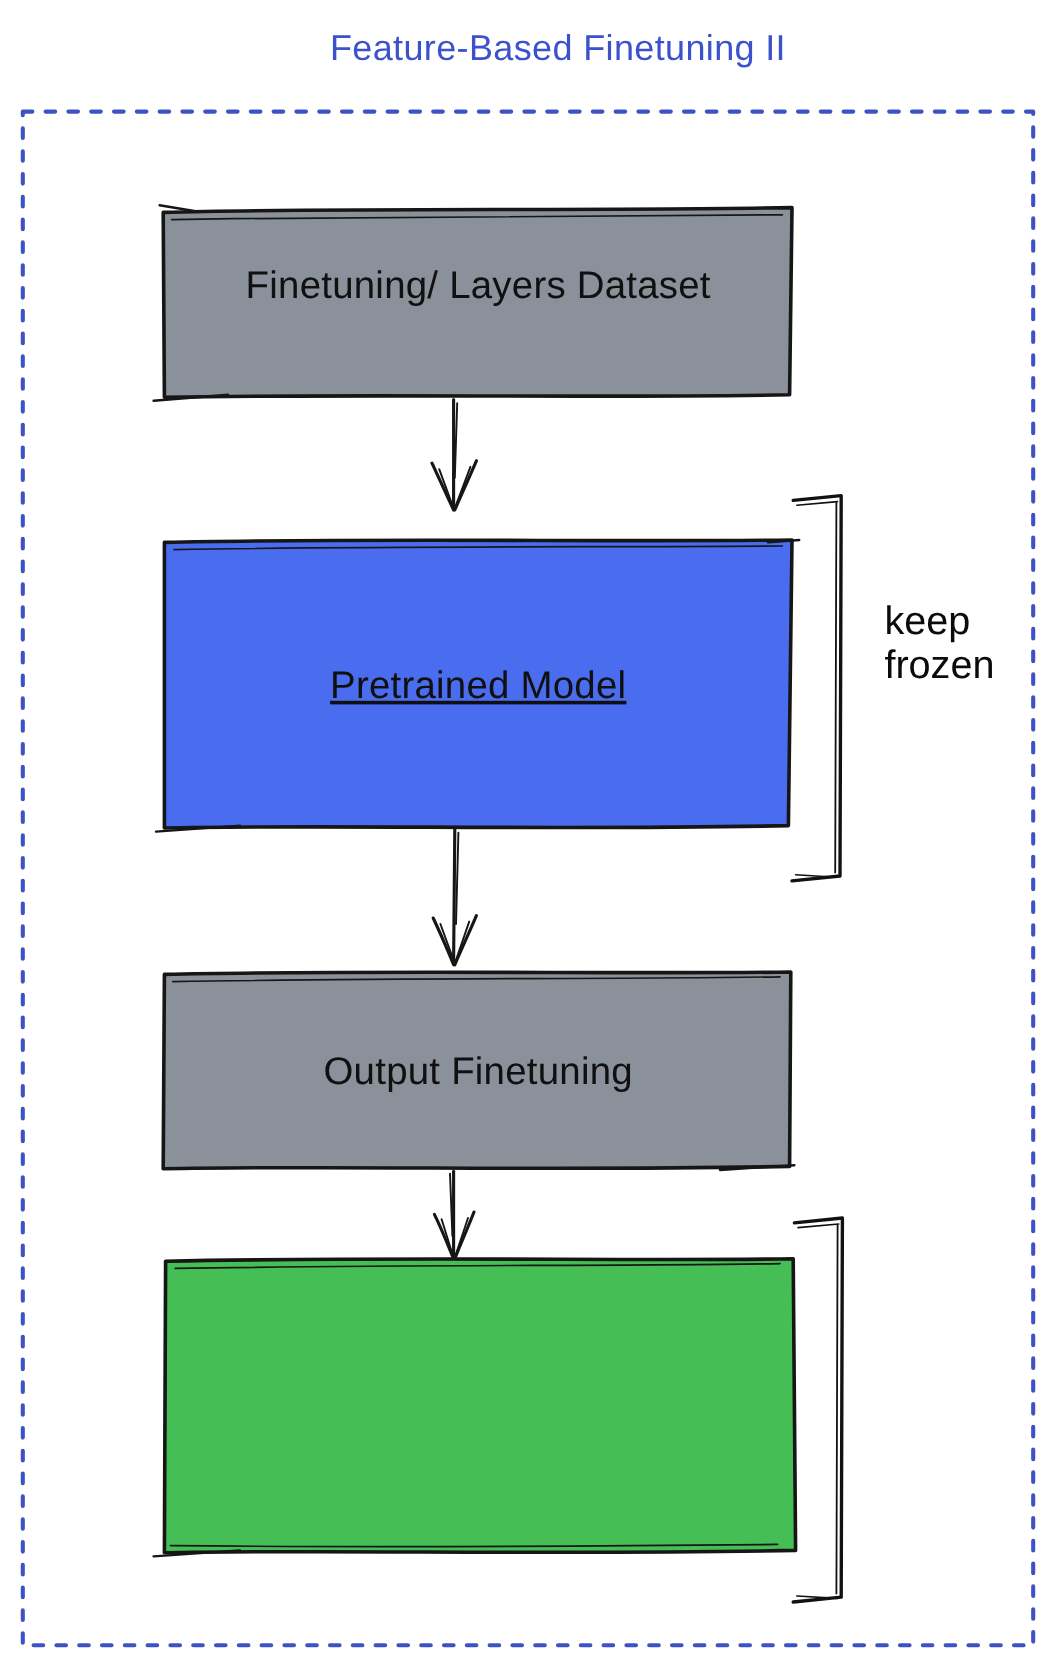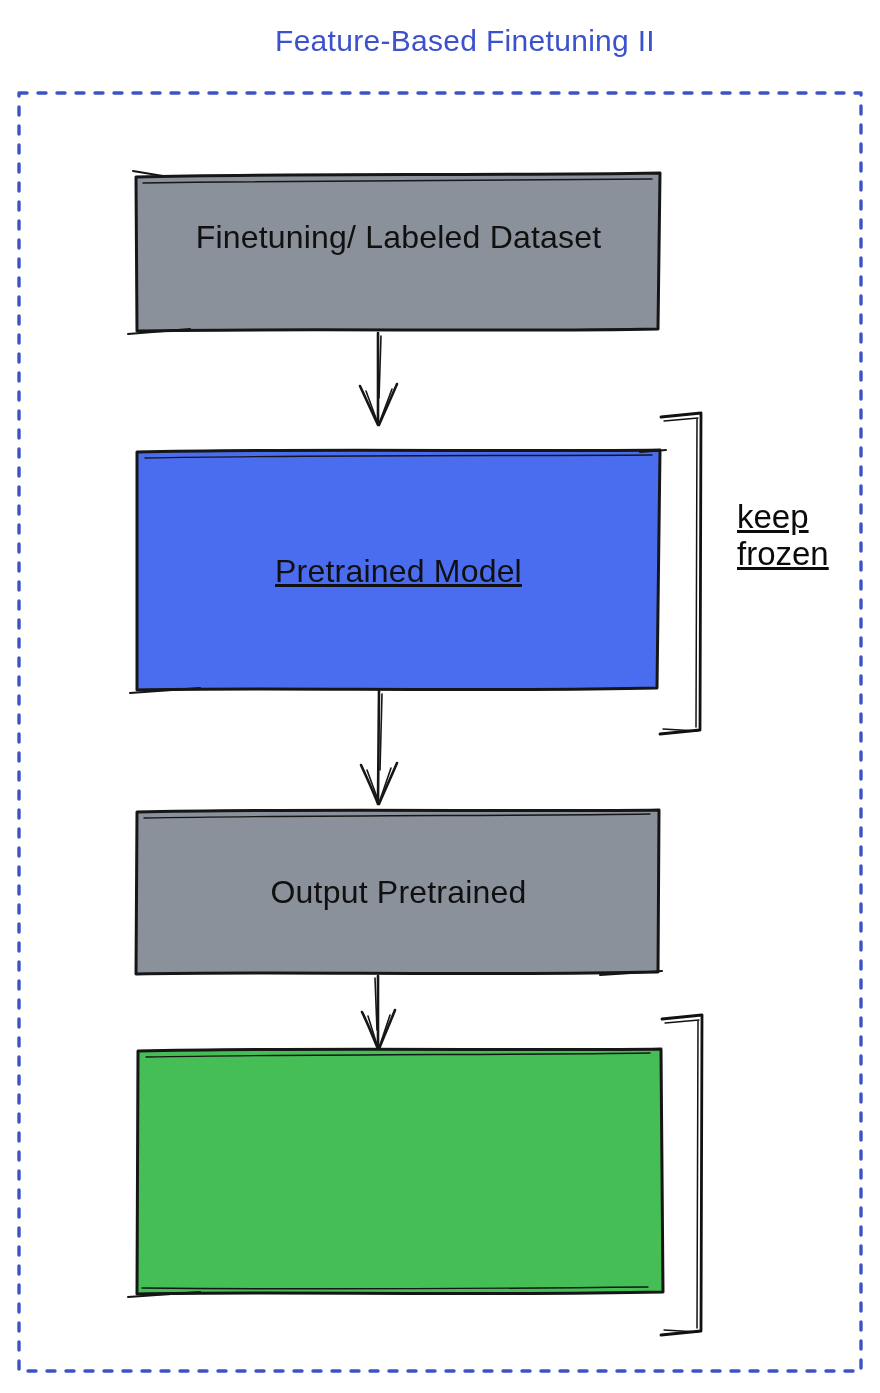--- a/index.html
+++ b/index.html
@@ -49,21 +49,21 @@
   .box-label.dataset   { left: 137px; top: 176px; width: 523px; height: 153px; padding-bottom: 30px; }
   .box-label.pretrained{ left: 137px; top: 452px; width: 523px; height: 238px; text-decoration: underline; }
   .box-label.embeddings{ left: 137px; top: 812px; width: 523px; height: 161px; }
   .box-label.tasklayers{ left: 137px; top: 1052px; width: 523px; height: 241px; padding-bottom: 12px; }
   .side-label {
     position: absolute;
     font-size: 33px;
     line-height: 37px;
     color: #0b0b0b;
   }
-  .side-label.keep-frozen  { left: 737px; top: 498px;  width: 122px; text-decoration: underline; }
+  .side-label.keep-frozen  { left: 737px; top: 498px;  width: 122px; }
   .side-label.train-update { left: 737px; top: 1098px; width: 136px; }
 </style>
 </head>
 <body>
 
 <div class="canvas">
 
   <svg class="diagram-svg" viewBox="0 0 880 1393" fill="none" stroke-linecap="round" stroke-linejoin="round">
 
     <rect x="19" y="93" width="842" height="1278" stroke-width="3.4" stroke-dasharray="8 11" stroke="#3D53C5"></rect>
@@ -132,23 +132,23 @@
     <g stroke="#111111">
       <path d="M662,1019 L702,1015 L701,1331 L661,1335" stroke-width="2.8"></path>
       <path d="M698,1021 L697,1328" stroke-width="1.5"></path>
       <path d="M665,1023 L699,1020" stroke-width="1.3"></path>
       <path d="M664,1330 L698,1332" stroke-width="1.3"></path>
     </g>
   </svg>
 
   <div class="title">Feature-Based Finetuning II</div>
 
-  <div class="box-label dataset">Finetuning/ Labeled Dataset</div>
+  <div class="box-label dataset">Finetuning/ Layers Dataset</div>
 
   <div class="box-label pretrained">Pretrained Model</div>
 
-  <div class="box-label embeddings">Output Pretrained</div>
+  <div class="box-label embeddings">Output Finetuning</div>
 
 
   <div class="side-label keep-frozen">keep frozen</div>
 
 
 </div>
 
 </body></html>

